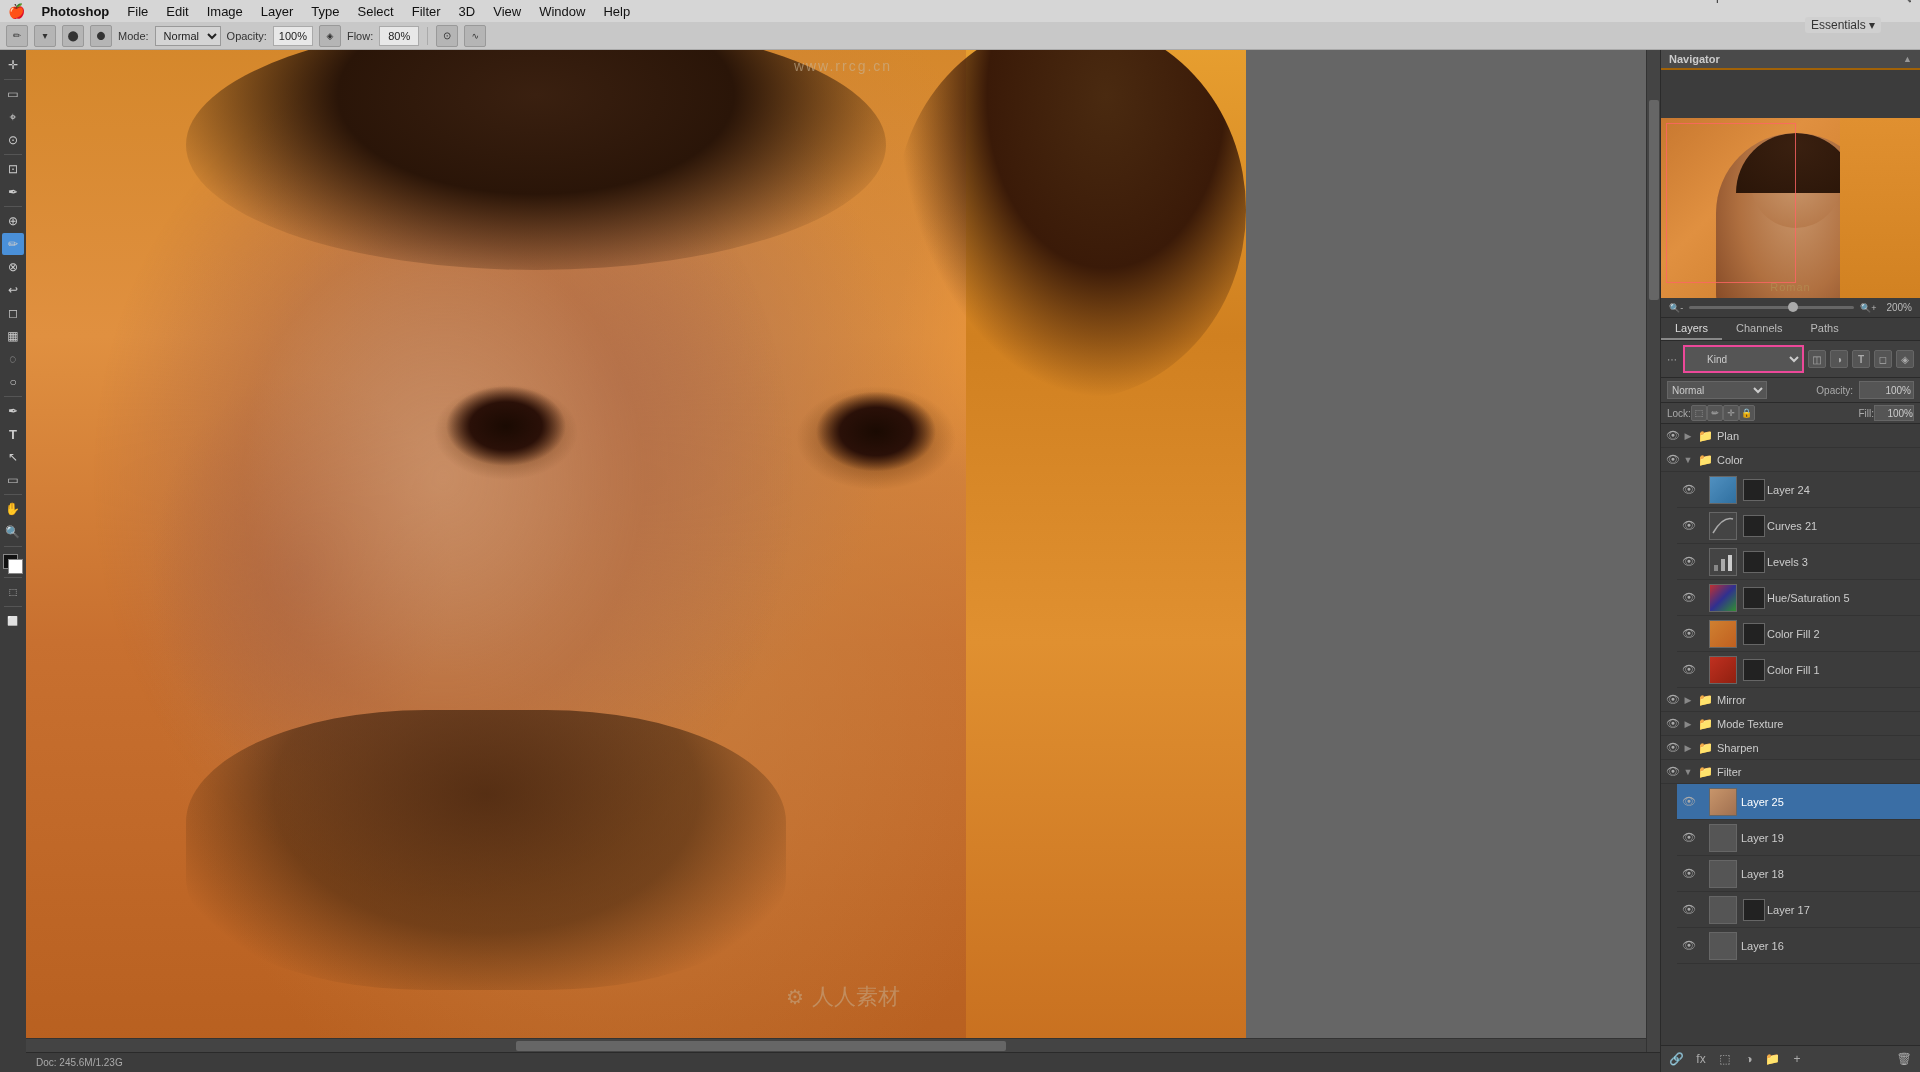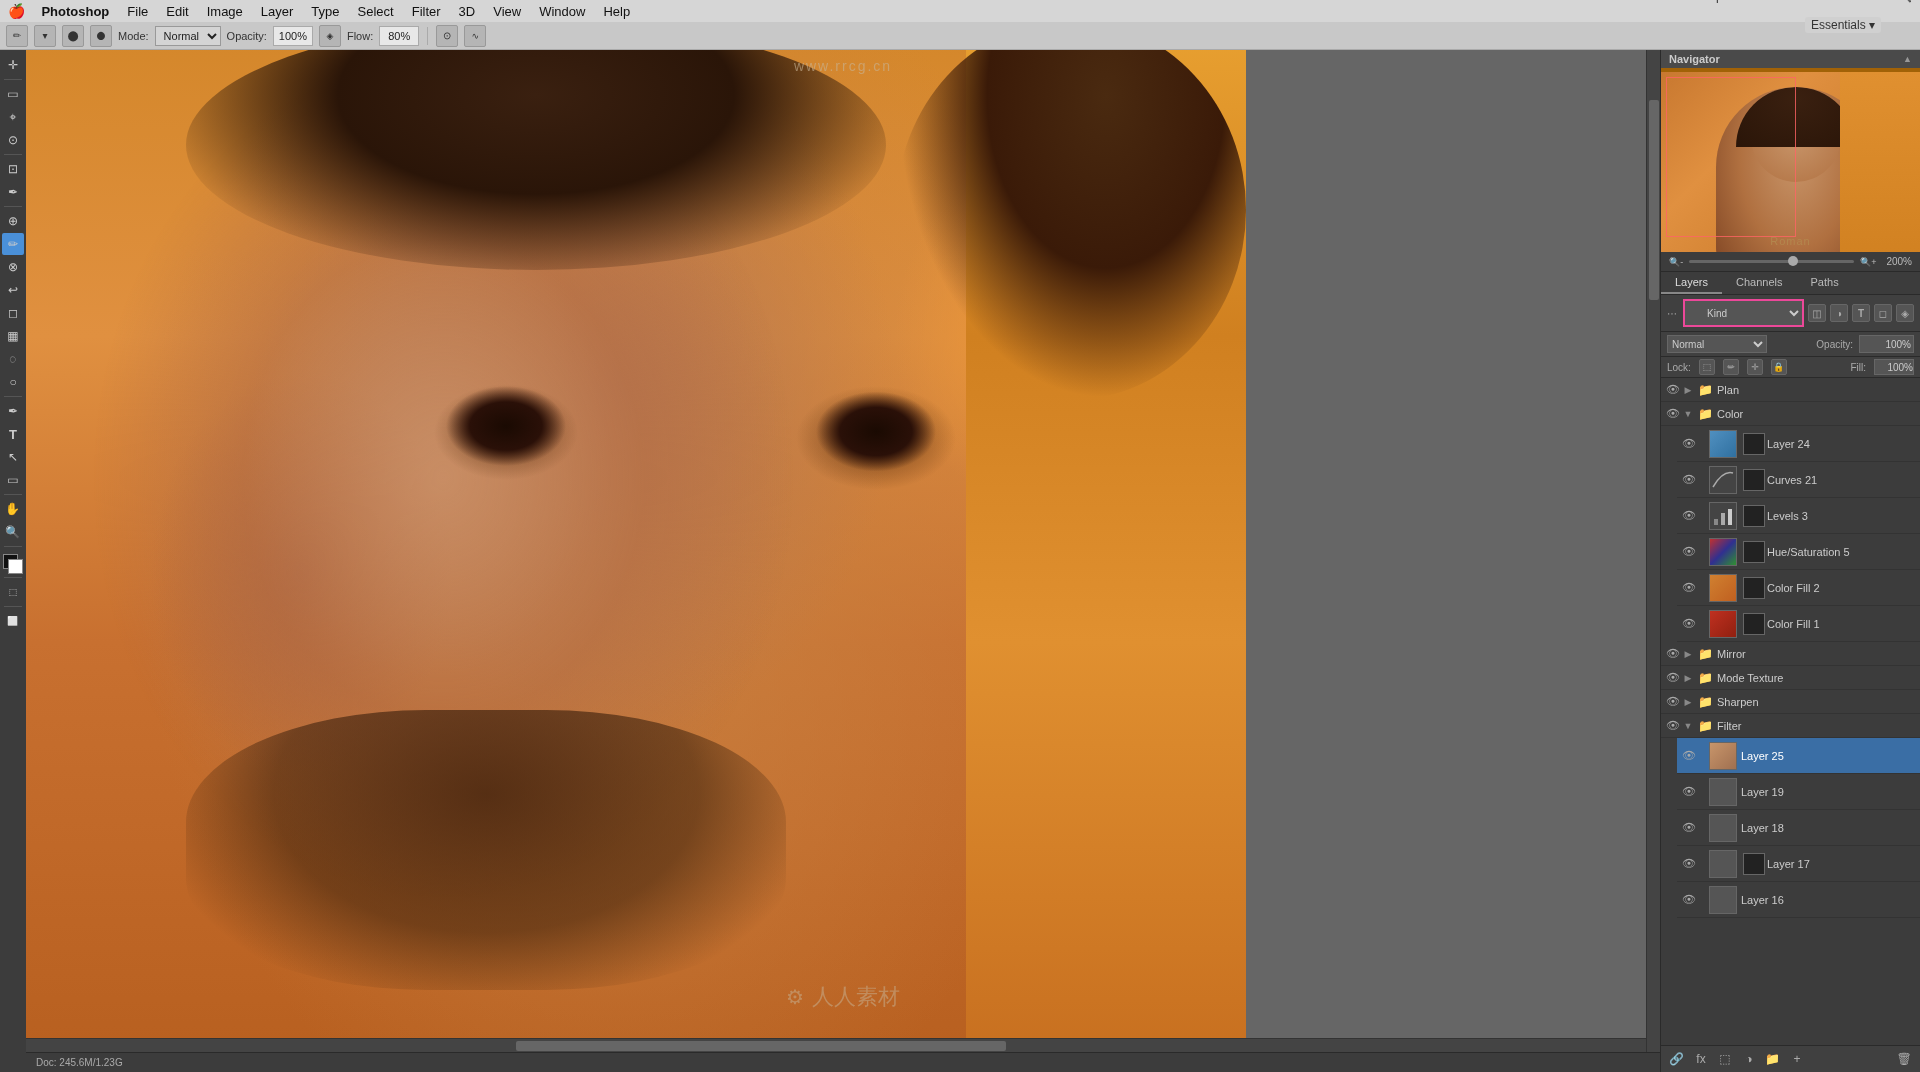--- a/index.html
+++ b/index.html
@@ -261,21 +261,21 @@
     
     #navigator {
       background: #3c3c3c;
       border-bottom: 1px solid #2a2a2a;
     }
     .panel-header {
       display: flex;
       align-items: center;
       padding: 3px 8px;
       background: #4a4a4a;
-      border-bottom: 4px solid #a16207;
+      border-bottom: 2px solid #a16207;
       font-size: 11px;
       color: #ccc;
       cursor: pointer;
       gap: 24px;
     }
     .panel-header-title {
       flex: 1;
       font-size: 11px;
       font-weight: bold;
     }
@@ -283,20 +283,21 @@
       font-size: 9px;
       color: #999;
     }
     #nav-preview {
       width: 100%;
       height: 180px;
       background:
         linear-gradient(135deg, #c87830 0%, #d4892a 30%, #e0a040 50%, #c07020 80%, #b86010 100%);
       position: relative;
       overflow: hidden;
+      margin-top: 48px;
     }
     #nav-zoom-bar {
       display: flex;
       align-items: center;
       padding: 4px 8px;
       gap: 6px;
       font-size: 11px;
       color: #bbb;
     }
     .nav-zoom-slider {
@@ -393,21 +394,21 @@
       border: 1px solid #666;
       color: #ccc;
       font-size: 10px;
       text-align: right;
       padding-right: 2px;
     }
     #layers-lock {
       display: flex;
       align-items: center;
       padding: 2px 6px;
-      gap: 8px;
+      gap: 0;
       border-bottom: 1px solid #2a2a2a;
       background: #404040;
       font-size: 10px;
       color: #aaa;
     }
     .lock-icon {
       width: 16px; height: 16px;
       background: #555;
       border: 1px solid #666;
       border-radius: 2px;

